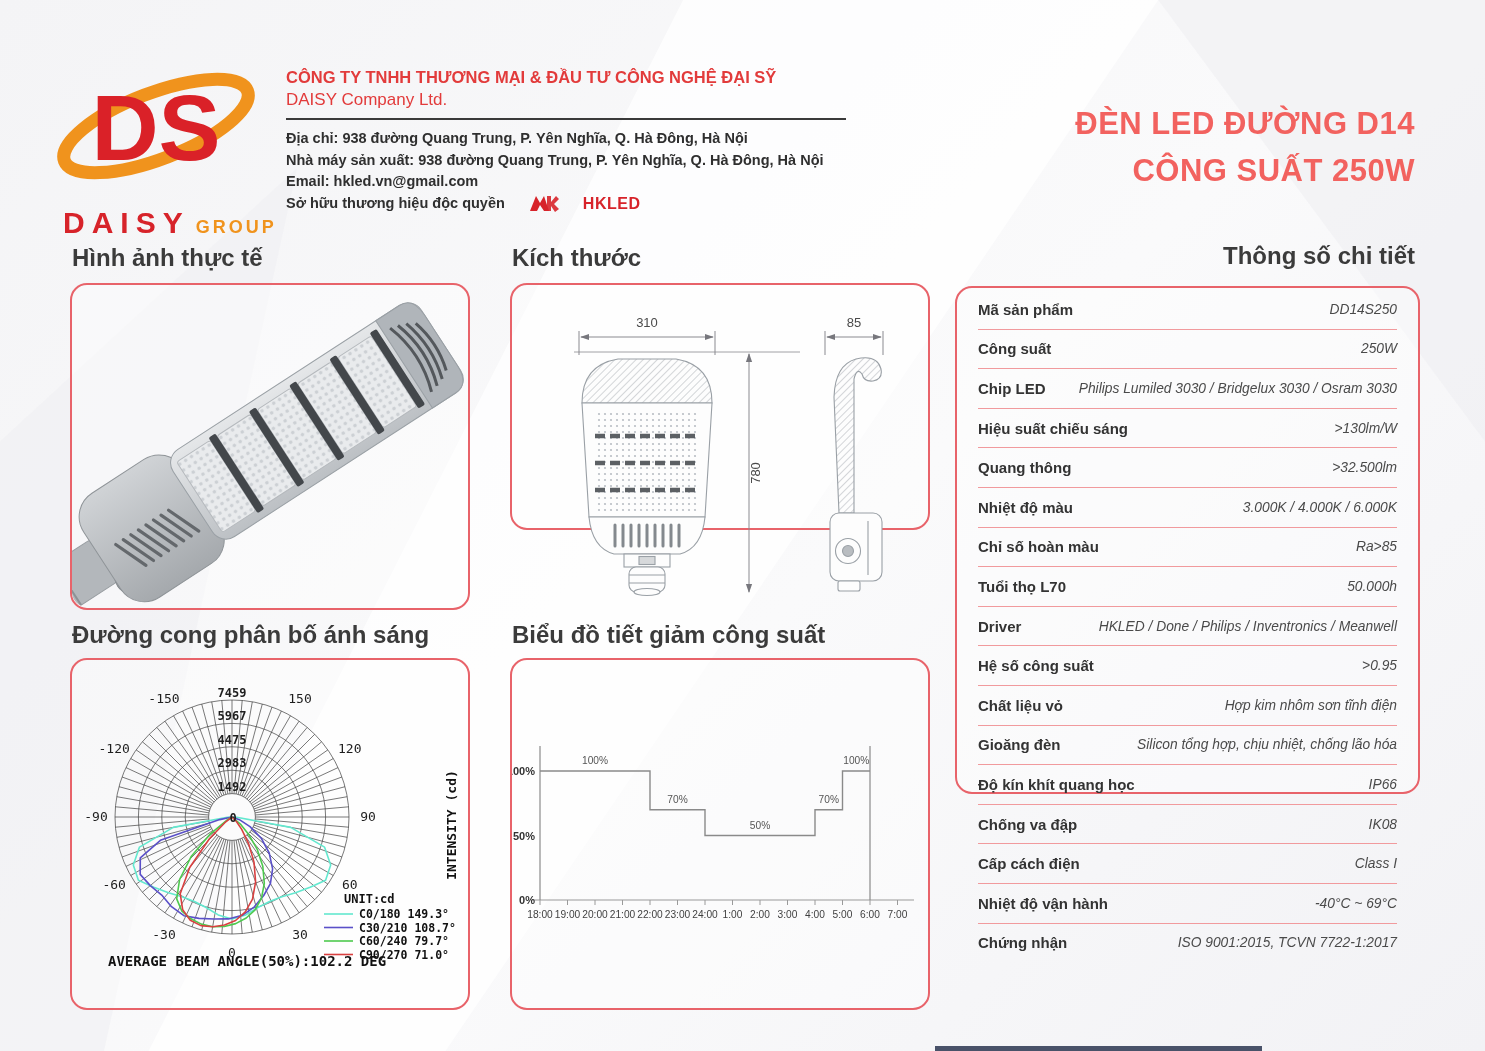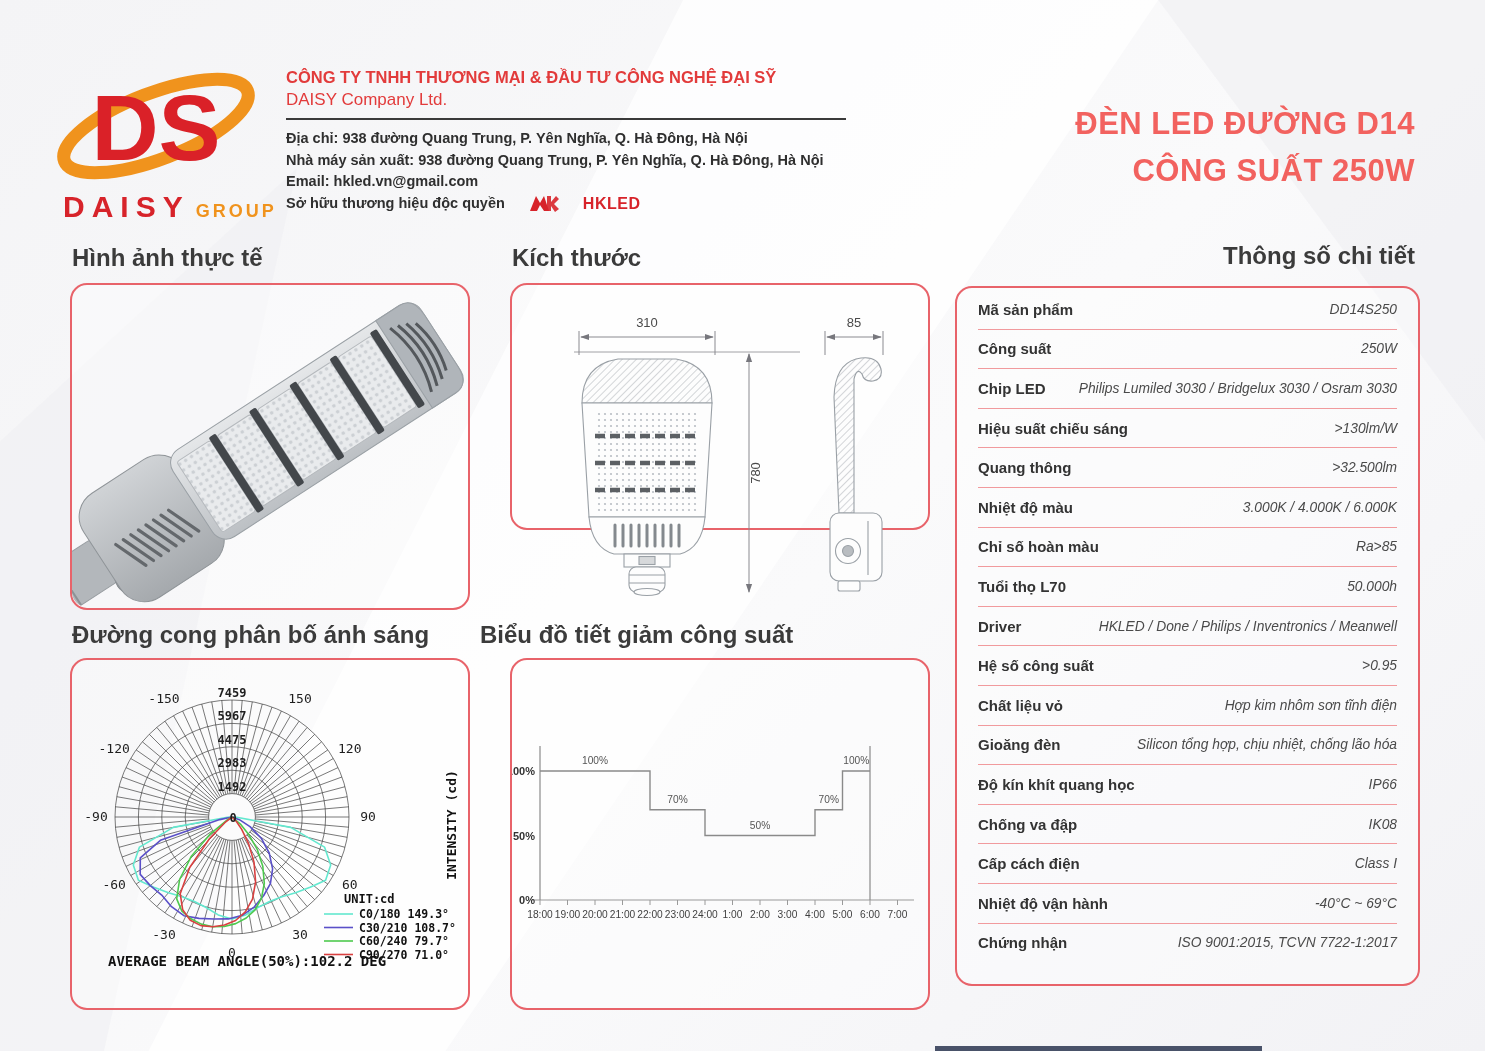--- a/index.html
+++ b/index.html
@@ -6,41 +6,41 @@
   .page{position:relative;width:1485px;height:1051px;overflow:hidden;
         font-family:"Liberation Sans","DejaVu Sans",sans-serif;
         background:linear-gradient(135deg,#f4f4f6 0%,#fafafb 55%,#f2f2f5 100%);}
   .facet{position:absolute;left:0;top:0;width:100%;height:100%;pointer-events:none;}
   .facet.f1{background:#ffffff;opacity:.75;clip-path:polygon(46% 0,78% 0,30% 100%,10% 100%);}
   .facet.f2{background:#efeff2;opacity:.6;clip-path:polygon(78% 0,100% 0,100% 42%);}
   .facet.f3{background:#efeff2;opacity:.55;clip-path:polygon(0 42%,20% 16%,7% 100%,0 100%);}
 
   
   .logo{position:absolute;left:55px;top:66px;width:215px;}
-  .logo-line{margin-top:2px;padding-left:8px;white-space:nowrap;}
+  .logo-line{margin-top:18px;padding-left:8px;white-space:nowrap;}
   .logo-line .daisy{color:#d7232a;font-weight:bold;font-size:30px;letter-spacing:7px;}
   .logo-line .group{color:#f0931d;font-weight:bold;font-size:18px;letter-spacing:3px;margin-left:6px;}
   .company{position:absolute;left:286px;top:66px;width:560px;color:#2e2e2e;}
   .company .cname1{color:#e23b3b;font-weight:bold;font-size:16.5px;line-height:22px;}
   .company .cname2{color:#e23b3b;font-weight:normal;font-size:17px;line-height:23px;}
   .company .divider{border:none;border-top:2px solid #3a3a3a;margin:7px 0 8px 0;}
   .company .cline{font-weight:bold;font-size:14.5px;line-height:21.5px;color:#2f2f2f;}
   .company .tm{display:flex;align-items:center;gap:24px;}
   .hkled-text{color:#d7232a;font-weight:bold;font-size:16px;letter-spacing:.5px;}
   .prod-title{position:absolute;right:70px;top:100px;width:430px;text-align:right;
               color:#f2625f;font-weight:bold;font-size:31px;line-height:47px;letter-spacing:.5px;}
 
   
   .sec-title{position:absolute;font-size:24px;font-weight:bold;color:#3b3b3b;}
   
   .panel{position:absolute;border:2.5px solid #e8636a;border-radius:17px;
          background:rgba(255,255,255,.4);box-sizing:border-box;}
 
   
-  .spec-box{left:955px;top:286px;width:465px;height:700px;padding:2px 21px;}
+  .spec-box{left:955px;top:286px;width:465px;height:508px;padding:2px 21px;}
   .spec-row{display:flex;justify-content:space-between;align-items:center;height:38.6px;
             border-bottom:1px solid #f19a9d;}
   .spec-row:last-child{border-bottom:none;}
   .spec-label{font-weight:bold;font-size:15px;color:#333;white-space:nowrap;}
   .spec-value{font-style:italic;font-size:13.8px;color:#4a4a4a;white-space:nowrap;text-align:right;}
 
   .navy-bar{position:absolute;left:935px;top:1046px;width:327px;height:5px;background:#2a3550;opacity:.85;}
   svg text{user-select:none;}
 </style>
 </head>
@@ -80,21 +80,21 @@
 
   <div class="prod-title">
     <div>ĐÈN LED ĐƯỜNG D14</div>
     <div>CÔNG SUẤT 250W</div>
   </div>
 
   <div class="sec-title" style="left:72px;top:244px;">Hình ảnh thực tế</div>
   <div class="sec-title" style="left:512px;top:244px;">Kích thước</div>
   <div class="sec-title" style="left:955px;top:242px;width:460px;text-align:right;">Thông số chi tiết</div>
   <div class="sec-title" style="left:72px;top:621px;text-align:right;">Đường cong phân bố ánh sáng</div>
-  <div class="sec-title" style="left:480px;top:621px;">Biểu đồ tiết giảm công suất</div>
+  <div class="sec-title" style="left:512px;top:621px;">Biểu đồ tiết giảm công suất</div>
 
   <div class="panel" style="left:70px;top:283px;width:400px;height:327px;">
     <svg width="395" height="322" viewBox="0 0 395 322">
       <defs>
         <pattern id="pdots" width="7" height="7" patternUnits="userSpaceOnUse">
           <rect width="7" height="7" fill="#e9ebed"></rect>
             <circle cx="3.5" cy="3.5" r="1.8" fill="#ccd0d4"></circle>
         </pattern>
         <linearGradient id="bodyGrad" x1="0" y1="0" x2="0" y2="1">
           <stop offset="0" stop-color="#e5e7e9"></stop>

